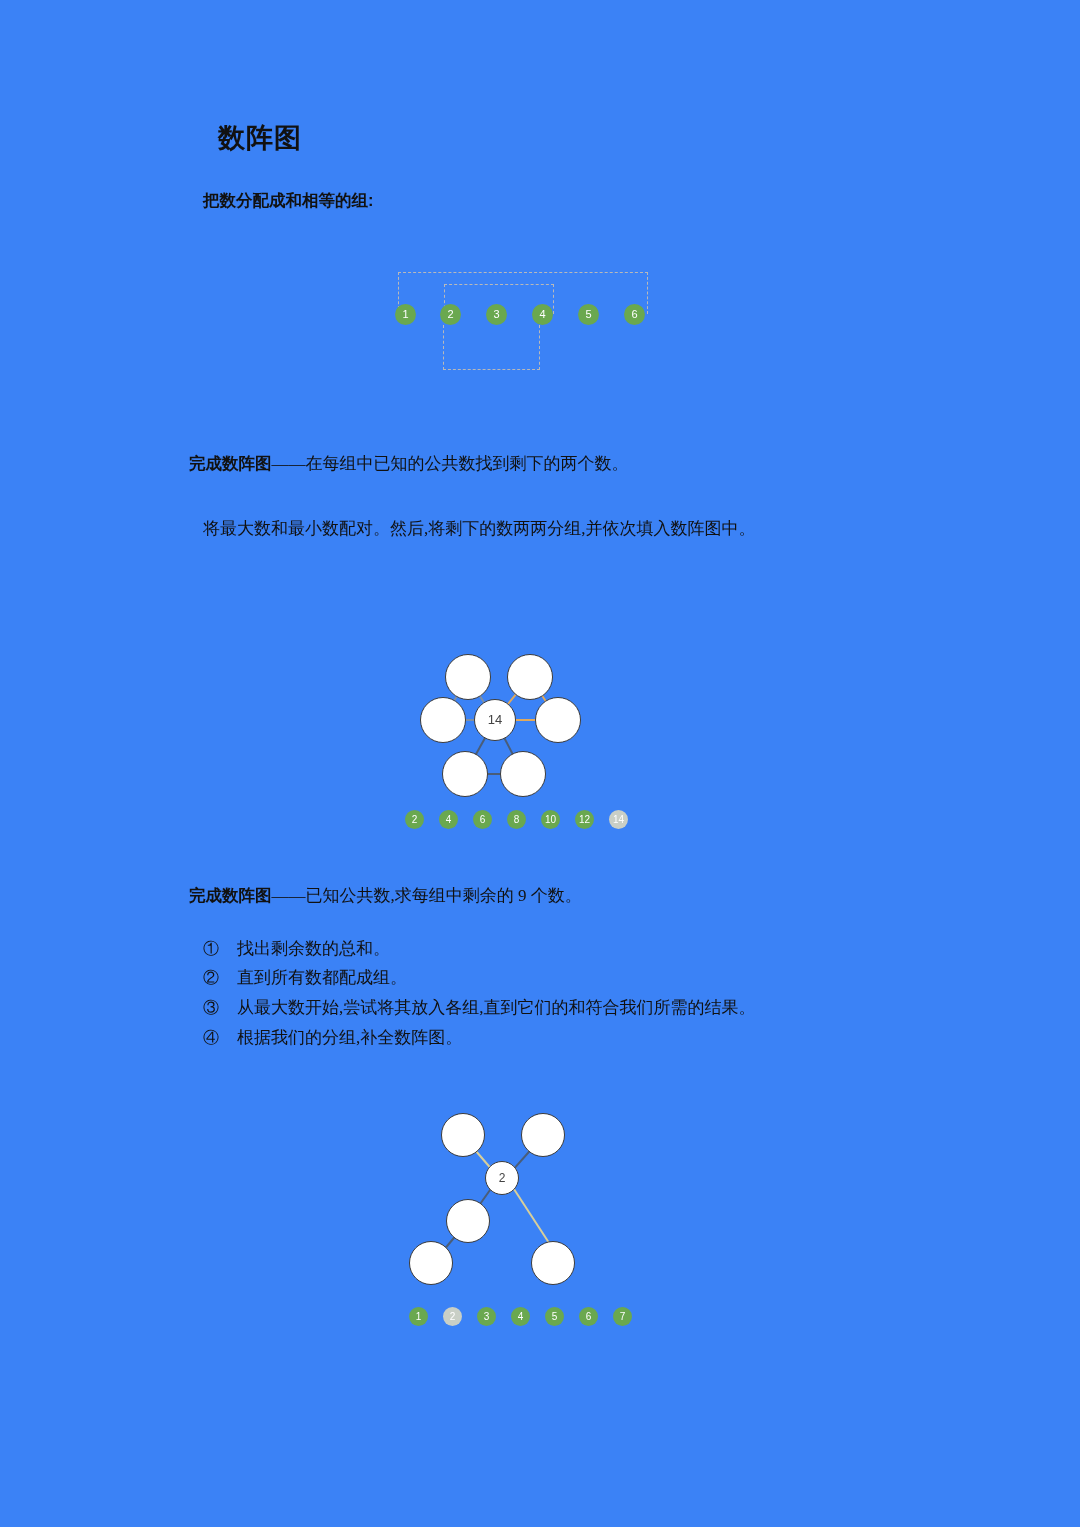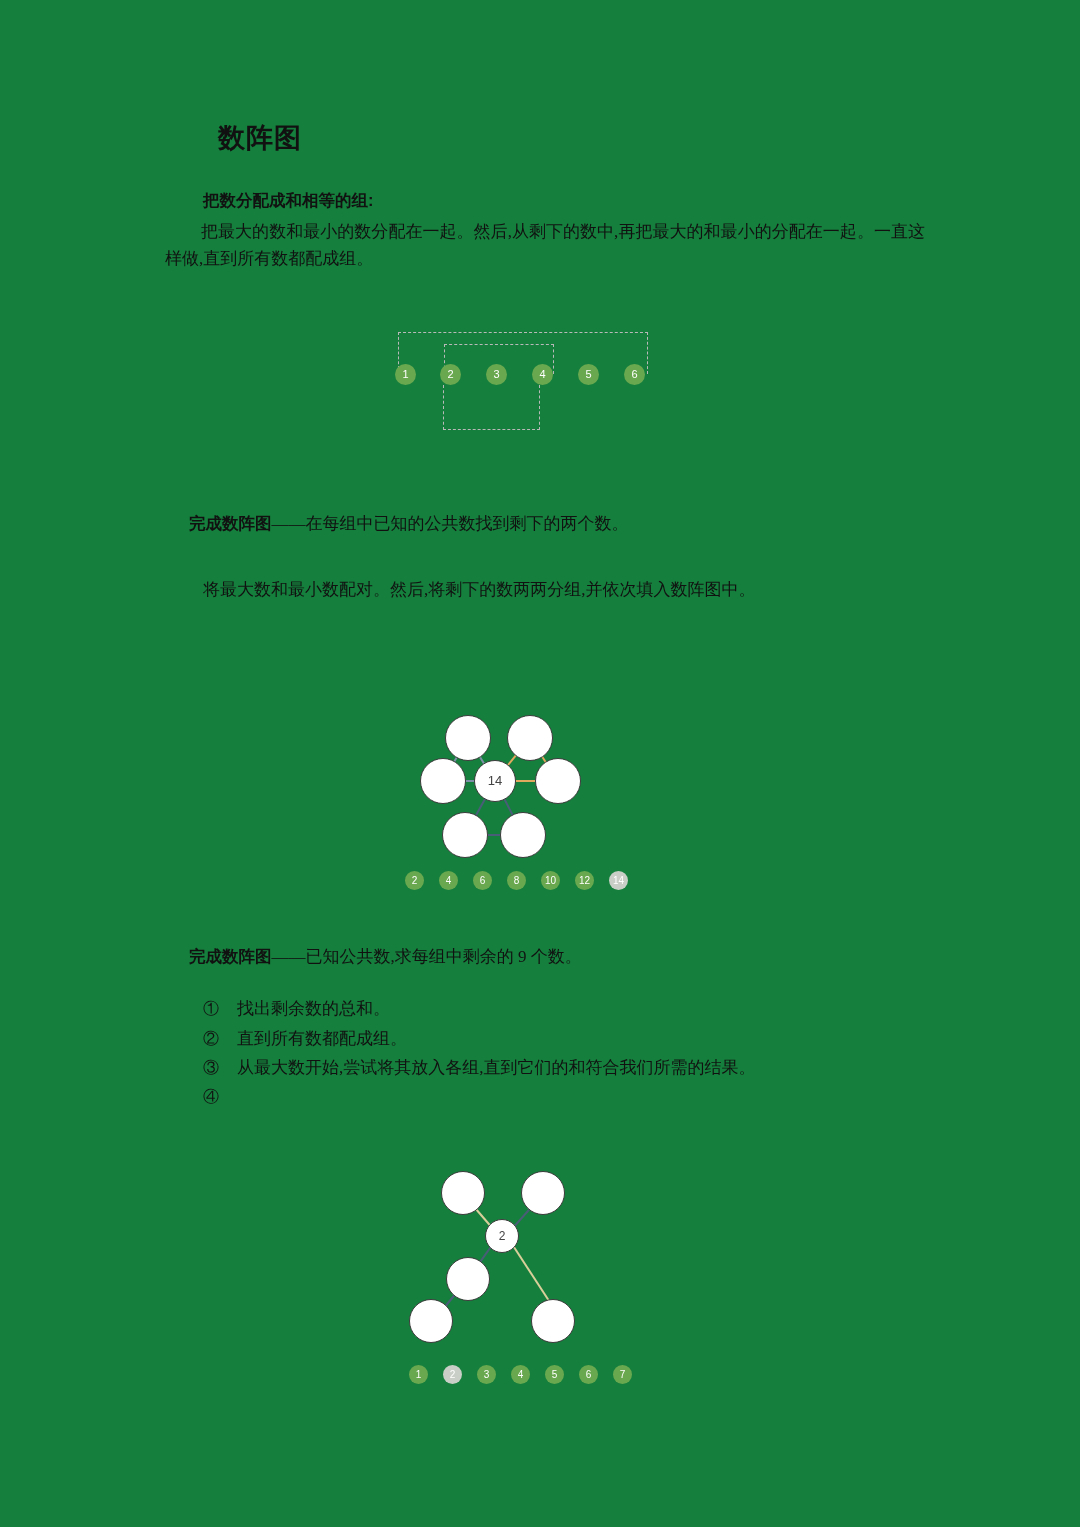--- a/index.html
+++ b/index.html
@@ -13,21 +13,21 @@
     position: relative;
     font-family: "Liberation Serif", "DejaVu Serif", serif;
     color: #1a1a1a;
     overflow: hidden;
   }
   .page {
     position: absolute;
     left: 0; top: 0;
     width: 1080px;
     height: 1527px;
-    background: #15803d;
+    background: #3b82f6;
   }
   .content {
     position: absolute;
     left: 165px;
     top: 120px;
     width: 760px;
   }
   h1.title {
     font-family: "Liberation Sans", "DejaVu Sans", sans-serif;
     font-size: 27px;
@@ -148,21 +148,20 @@
 </style>
 </head>
 <body>
 
 <div class="page">
   <div class="content">
 
     <h1 class="title">数阵图</h1>
 
     <div class="sec-head">把数分配成和相等的组:</div>
-    <p class="para indent">把最大的数和最小的数分配在一起。然后,从剩下的数中,再把最大的和最小的分配在一起。一直这样做,直到所有数都配成组。</p>
 
     <div class="fig fig1">
 
       <div class="dash" style="left:3px; top:10px; width:250px; height:42px; border-bottom:none;"></div>
       <div class="dash" style="left:49px; top:22px; width:110px; height:30px; border-bottom:none;"></div>
       <div class="dash" style="left:48px; top:63px; width:97px; height:45px; border-top:none;"></div>
 
       <span class="chip" style="left:0px;  top:42px;">1</span>
       <span class="chip" style="left:45px; top:42px;">2</span>
       <span class="chip" style="left:91px; top:42px;">3</span>
@@ -226,20 +225,21 @@
       <li>
         <span class="num">②</span>
         <span>直到所有数都配成组。</span>
       </li>
       <li>
         <span class="num">③</span>
         <span>从最大数开始,尝试将其放入各组,直到它们的和符合我们所需的结果。</span>
       </li>
       <li>
         <span class="num">④</span>
+        <span>根据我们的分组,补全数阵图。</span>
       </li>
     </ul>
 
     <div class="nodefig" style="width:300px; height:215px; margin-top:58px;">
       <svg width="300" height="185" viewBox="0 0 300 185" style="position:absolute;left:0;top:0;">
         <line x1="68" y1="25" x2="105" y2="68" stroke="#d8cf9a" stroke-width="2"></line>
         <line x1="148" y1="25" x2="110" y2="68" stroke="#4a5d78" stroke-width="2"></line>
         <line x1="100" y1="72" x2="73" y2="110" stroke="#4a5d78" stroke-width="2"></line>
         <line x1="73" y1="110" x2="38" y2="152" stroke="#4a5d78" stroke-width="2"></line>
         <line x1="115" y1="72" x2="158" y2="138" stroke="#d8cf9a" stroke-width="2"></line>

